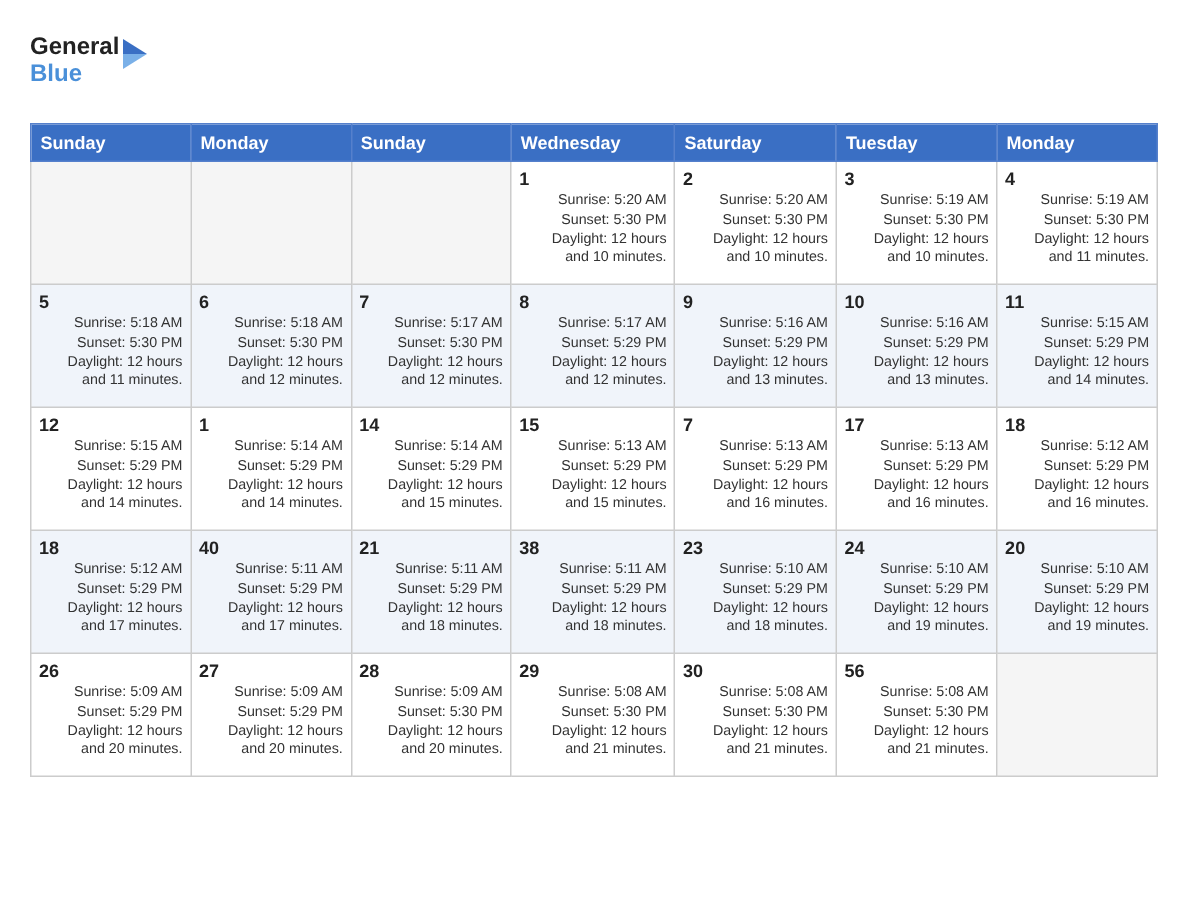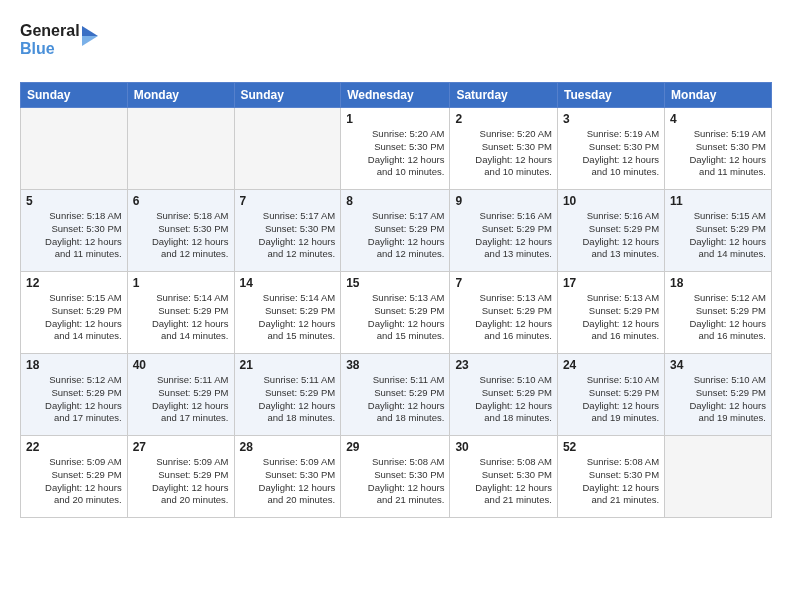--- a/index.html
+++ b/index.html
@@ -284,30 +284,30 @@
 and 18 minutes.</div>
           </td>
           <td>
             <div class="day-num">24</div>
             <div class="day-info" style="white-space: pre-line;">Sunrise: 5:10 AM
 Sunset: 5:29 PM
 Daylight: 12 hours
 and 19 minutes.</div>
           </td>
           <td>
-            <div class="day-num">34</div>
+            <div class="day-num">20</div>
             <div class="day-info" style="white-space: pre-line;">Sunrise: 5:10 AM
 Sunset: 5:29 PM
 Daylight: 12 hours
 and 19 minutes.</div>
           </td>
         </tr>
         <tr>
           <td>
-            <div class="day-num">22</div>
+            <div class="day-num">26</div>
             <div class="day-info" style="white-space: pre-line;">Sunrise: 5:09 AM
 Sunset: 5:29 PM
 Daylight: 12 hours
 and 20 minutes.</div>
           </td>
           <td>
             <div class="day-num">27</div>
             <div class="day-info" style="white-space: pre-line;">Sunrise: 5:09 AM
 Sunset: 5:29 PM
 Daylight: 12 hours
@@ -328,21 +328,21 @@
 and 21 minutes.</div>
           </td>
           <td>
             <div class="day-num">30</div>
             <div class="day-info" style="white-space: pre-line;">Sunrise: 5:08 AM
 Sunset: 5:30 PM
 Daylight: 12 hours
 and 21 minutes.</div>
           </td>
           <td>
-            <div class="day-num">52</div>
+            <div class="day-num">56</div>
             <div class="day-info" style="white-space: pre-line;">Sunrise: 5:08 AM
 Sunset: 5:30 PM
 Daylight: 12 hours
 and 21 minutes.</div>
           </td>
           <td class="empty"></td>
         </tr>
       </tbody>
   </table>
 </div>

